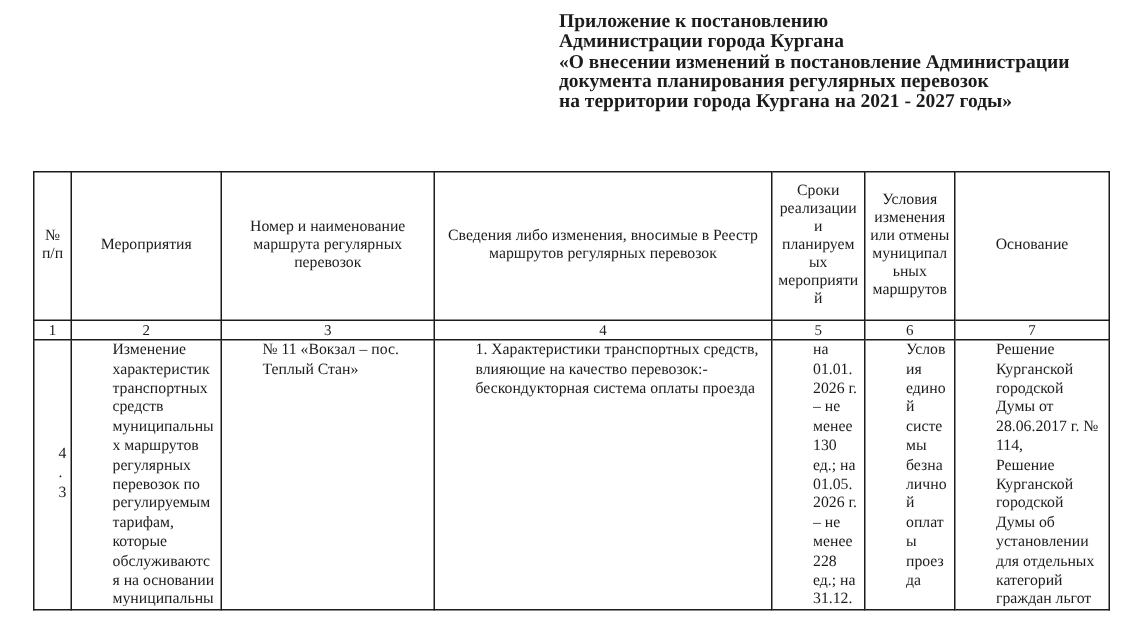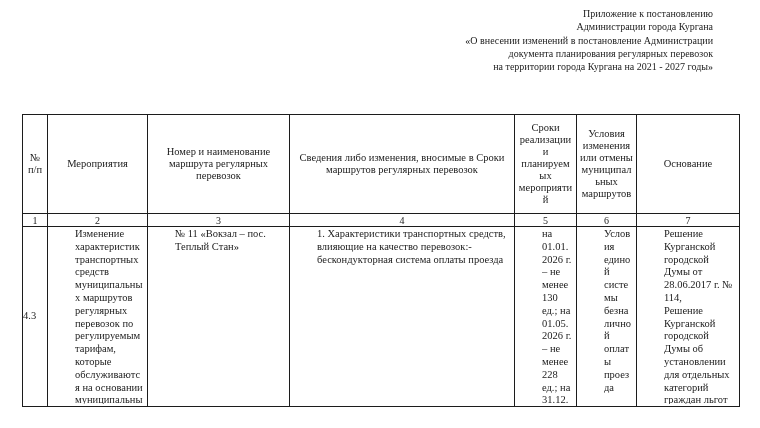--- a/index.html
+++ b/index.html
@@ -8,23 +8,23 @@
     background: #ffffff;
     font-family: "Liberation Serif", "DejaVu Serif", serif;
     color: #1c1c1c;
     overflow: hidden;
     position: relative;
   }
   .doc-header {
     position: absolute;
     top: 7px;
     right: 47px;
-    text-align: right;
-    font-weight: normal;
-    font-size: 10px;
+    text-align: left;
+    font-weight: bold;
+    font-size: 13px;
     line-height: 13.3px;
     white-space: nowrap;
   }
   table.doc-table {
     position: absolute;
     top: 114px;
     left: 22px;
     width: 717px;
     border-collapse: collapse;
     table-layout: fixed;
@@ -52,21 +52,21 @@
     padding: 0 2px;
   }
   tr.data-row td {
     height: 180px;
     vertical-align: top;
     line-height: 12.8px;
   }
   tr.data-row td.row-num-cell {
     vertical-align: middle;
     text-align: left;
-    padding-left: 0;
+    padding-left: 16px;
   }
   .clip {
     height: 176px;
     overflow: hidden;
     margin-left: 24px;
   }
   .basis-par { margin: 0; }
 </style>
 </head>
 <body>
@@ -87,21 +87,21 @@
     <col style="width:225px">
     <col style="width:62px">
     <col style="width:60px">
     <col style="width:103px">
   </colgroup>
   <tbody>
     <tr class="head-row">
       <td>№ п/п</td>
       <td>Мероприятия</td>
       <td>Номер и наименование маршрута регулярных перевозок</td>
-      <td>Сведения либо изменения, вносимые в Сроки маршрутов регулярных перевозок</td>
+      <td>Сведения либо изменения, вносимые в Реестр маршрутов регулярных перевозок</td>
       <td>Сроки реализации и планируемых мероприятий</td>
       <td>Условия изменения или отмены муниципальных маршрутов</td>
       <td>Основание</td>
     </tr>
     <tr class="num-row">
       <td>1</td>
       <td>2</td>
       <td>3</td>
       <td>4</td>
       <td>5</td>

